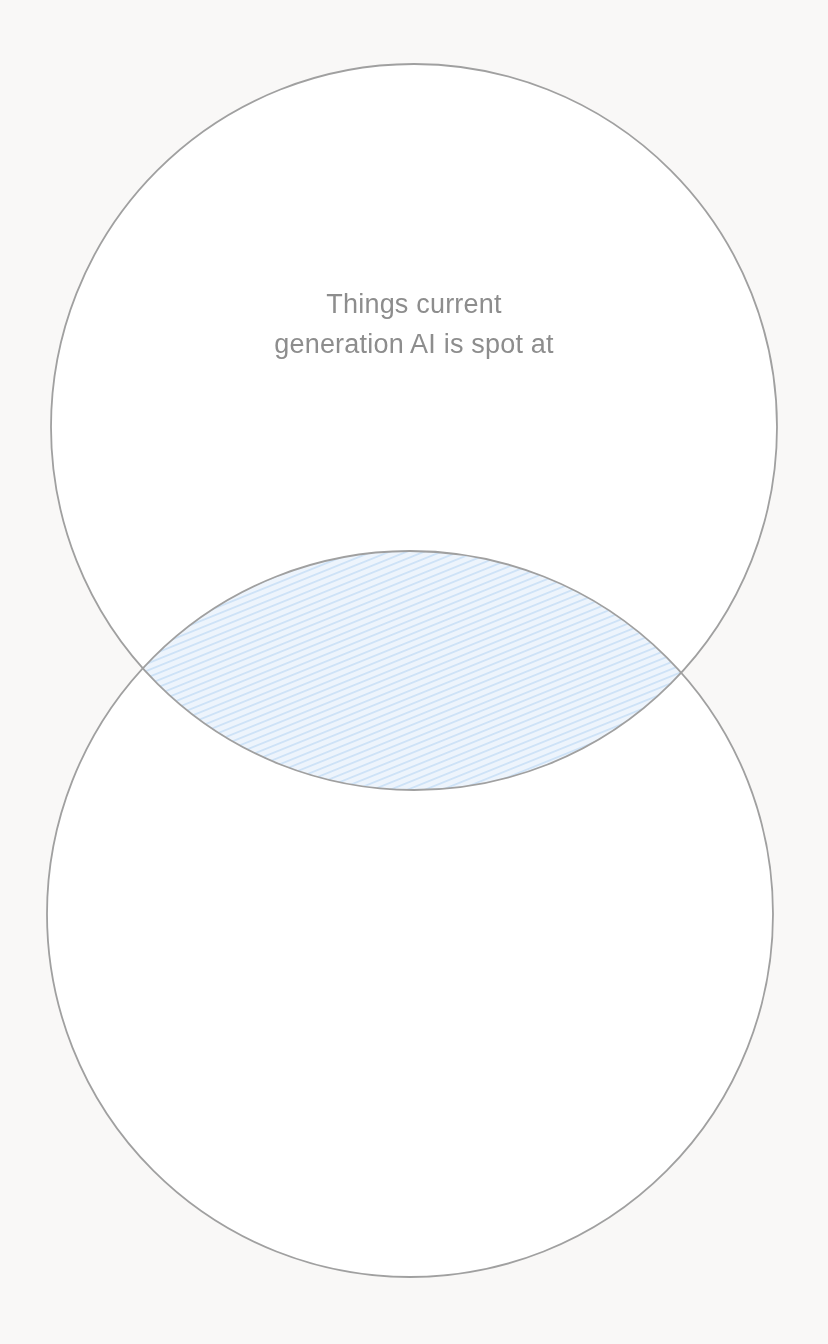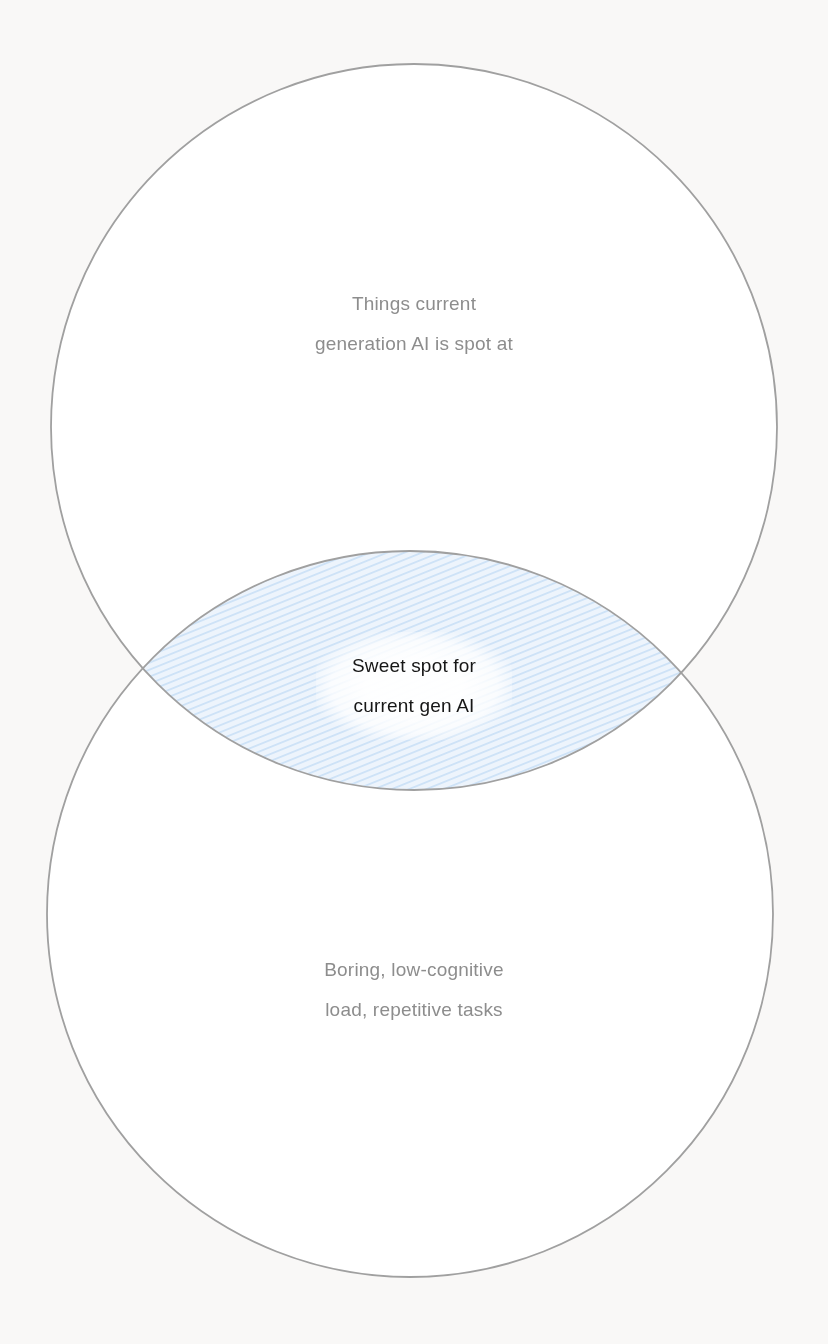--- a/index.html
+++ b/index.html
@@ -11,21 +11,21 @@
   .canvas {
     position: relative;
     width: 828px; height: 1344px;
     background: #f9f8f7;
   }
   .venn-svg { position: absolute; inset: 0; }
   .label {
     position: absolute;
     left: 114px; width: 600px;
     text-align: center;
-    font-size: 19px;
+    font-size: 27px;
     line-height: 40px;
     letter-spacing: 0.2px;
     white-space: nowrap;
   }
   .label-muted { color: #8d8d8d; }
   .label-top    { top: 284px; }
   .label-bottom { top: 950px; }
   .label-intersection {
     top: 632px;
     color: #161616;
@@ -61,25 +61,15 @@
 
     <circle cx="414" cy="427" r="363" fill="none" stroke="#a0a0a0" stroke-width="1.8"></circle>
     <circle cx="410" cy="914" r="363" fill="none" stroke="#a0a0a0" stroke-width="1.8"></circle>
   </svg>
 
   <div class="label label-muted label-top">
     <span class="line">Things current</span>
     <span class="line">generation AI is spot at</span>
   </div>
 
-  <div class="label label-intersection">
-    <span class="halo">
-      <span class="line">Sweet spot for</span>
-      <span class="line">current gen AI</span>
-    </span>
-  </div>
 
-  <div class="label label-muted label-bottom">
-    <span class="line">Boring, low-cognitive</span>
-    <span class="line">load, repetitive tasks</span>
-  </div>
 
 </div>
 
 </body></html>

